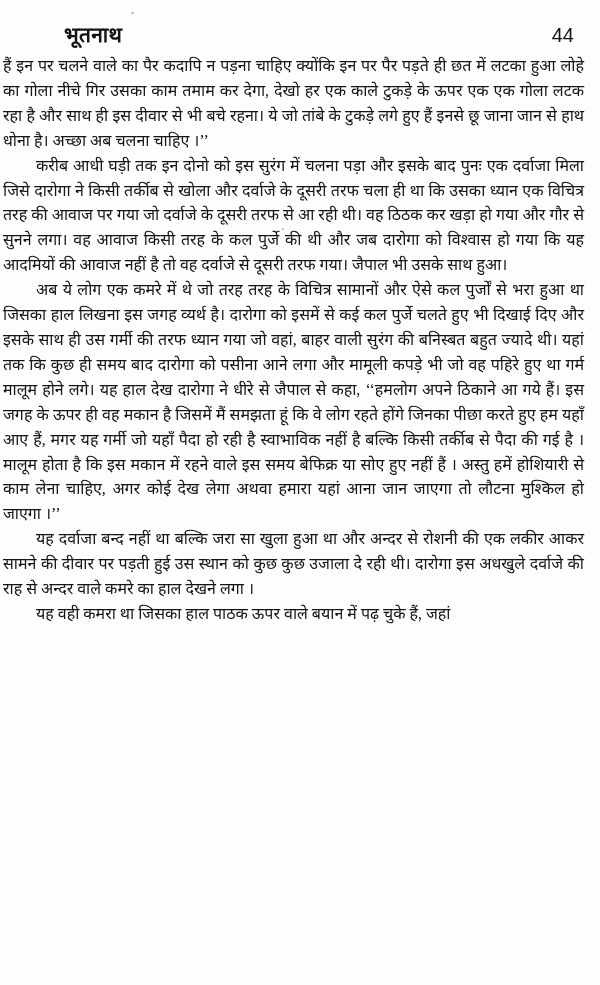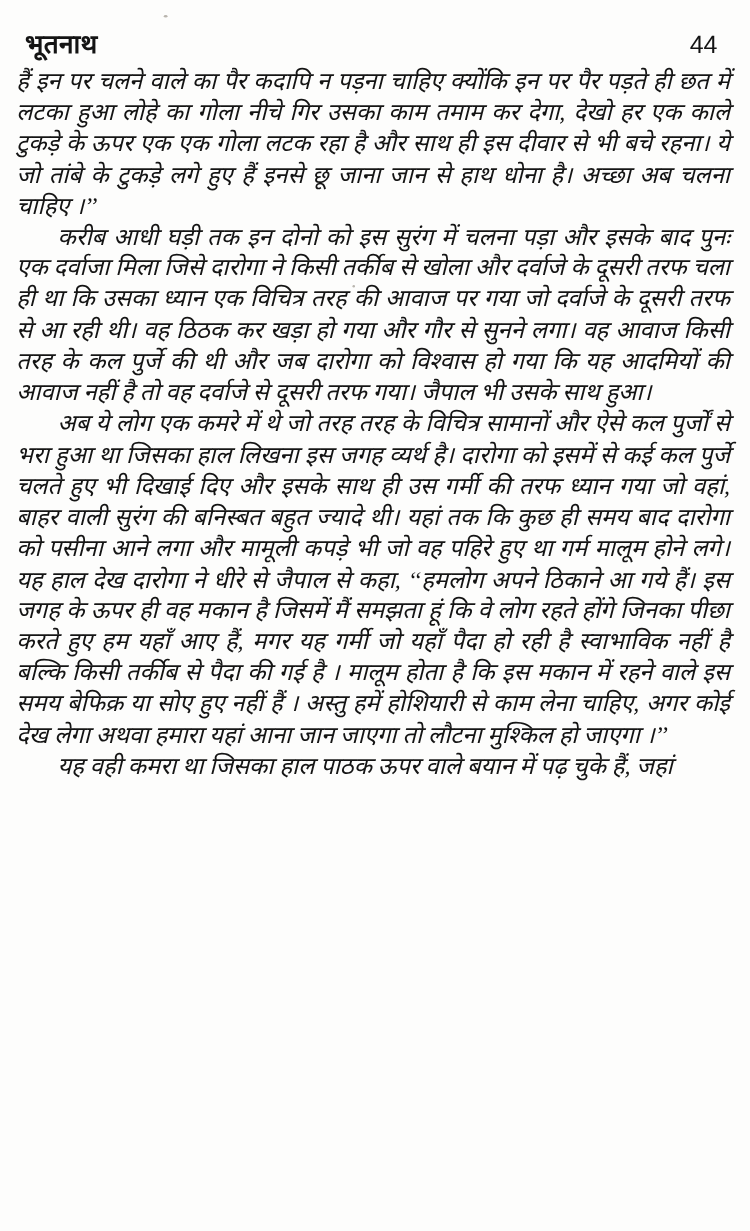--- a/index.html
+++ b/index.html
@@ -16,37 +16,37 @@
     color: #141414;
     font-family: "Liberation Serif", "DejaVu Serif", serif;
     overflow: hidden;
     box-sizing: border-box;
   }
   .page-header {
     display: flex;
     justify-content: space-between;
     align-items: baseline;
     padding: 20px 26px 0 20px;
+    margin-left: 44px;
   }
   .book-title {
     font-size: 21px;
     font-weight: bold;
     letter-spacing: 0.2px;
   }
   .page-number {
     font-family: "Liberation Sans", "DejaVu Sans", sans-serif;
     font-size: 20px;
     font-weight: 400;
   }
   .page-body {
-    padding: 6px 16px 0 13px;
+    padding: 6px 16px 0 3px;
     text-align: justify;
-    font-size: 19px;
+    font-size: 16px;
     line-height: 24.9px;
-    font-style: italic;
   }
   .page-body p {
     margin: 0;
     text-indent: 33px;
   }
   .page-body p.no-indent {
     text-indent: 0;
   }
   .speckle {
     position: absolute;
@@ -66,16 +66,17 @@
 
   <header class="page-header">
     <span class="book-title">भूतनाथ</span>
     <span class="page-number">44</span>
   </header>
 
   <main class="page-body">
     <p class="no-indent">हैं इन पर चलने वाले का पैर कदापि न पड़ना चाहिए क्योंकि इन पर पैर पड़ते ही छत में लटका हुआ लोहे का गोला नीचे गिर उसका काम तमाम कर देगा, देखो हर एक काले टुकड़े के ऊपर एक एक गोला लटक रहा है और साथ ही इस दीवार से भी बचे रहना। ये जो तांबे के टुकड़े लगे हुए हैं इनसे छू जाना जान से हाथ धोना है। अच्छा अब चलना चाहिए ।’’</p>
     <p>करीब आधी घड़ी तक इन दोनो को इस सुरंग में चलना पड़ा और इसके बाद पुनः एक दर्वाजा मिला जिसे दारोगा ने किसी तर्कीब से खोला और दर्वाजे के दूसरी तरफ चला ही था कि उसका ध्यान एक विचित्र तरह की आवाज पर गया जो दर्वाजे के दूसरी तरफ से आ रही थी। वह ठिठक कर खड़ा हो गया और गौर से सुनने लगा। वह आवाज किसी तरह के कल पुर्जे की थी और जब दारोगा को विश्वास हो गया कि यह आदमियों की आवाज नहीं है तो वह दर्वाजे से दूसरी तरफ गया। जैपाल भी उसके साथ हुआ।</p>
     <p>अब ये लोग एक कमरे में थे जो तरह तरह के विचित्र सामानों और ऐसे कल पुर्जों से भरा हुआ था जिसका हाल लिखना इस जगह व्यर्थ है। दारोगा को इसमें से कई कल पुर्जे चलते हुए भी दिखाई दिए और इसके साथ ही उस गर्मी की तरफ ध्यान गया जो वहां, बाहर वाली सुरंग की बनिस्बत बहुत ज्यादे थी। यहां तक कि कुछ ही समय बाद दारोगा को पसीना आने लगा और मामूली कपड़े भी जो वह पहिरे हुए था गर्म मालूम होने लगे। यह हाल देख दारोगा ने धीरे से जैपाल से कहा, ‘‘हमलोग अपने ठिकाने आ गये हैं। इस जगह के ऊपर ही वह मकान है जिसमें मैं समझता हूं कि वे लोग रहते होंगे जिनका पीछा करते हुए हम यहाँ आए हैं, मगर यह गर्मी जो यहाँ पैदा हो रही है स्वाभाविक नहीं है बल्कि किसी तर्कीब से पैदा की गई है । मालूम होता है कि इस मकान में रहने वाले इस समय बेफिक्र या सोए हुए नहीं हैं । अस्तु हमें होशियारी से काम लेना चाहिए, अगर कोई देख लेगा अथवा हमारा यहां आना जान जाएगा तो लौटना मुश्किल हो जाएगा ।’’</p>
+    <p>यह दर्वाजा बन्द नहीं था बल्कि जरा सा खुला हुआ था और अन्दर से रोशनी की एक लकीर आकर सामने की दीवार पर पड़ती हुई उस स्थान को कुछ कुछ उजाला दे रही थी। दारोगा इस अधखुले दर्वाजे की राह से अन्दर वाले कमरे का हाल देखने लगा ।</p>
     <p>यह वही कमरा था जिसका हाल पाठक ऊपर वाले बयान में पढ़ चुके हैं, जहां</p>
   </main>
 
 </div>
 
 </body></html>

